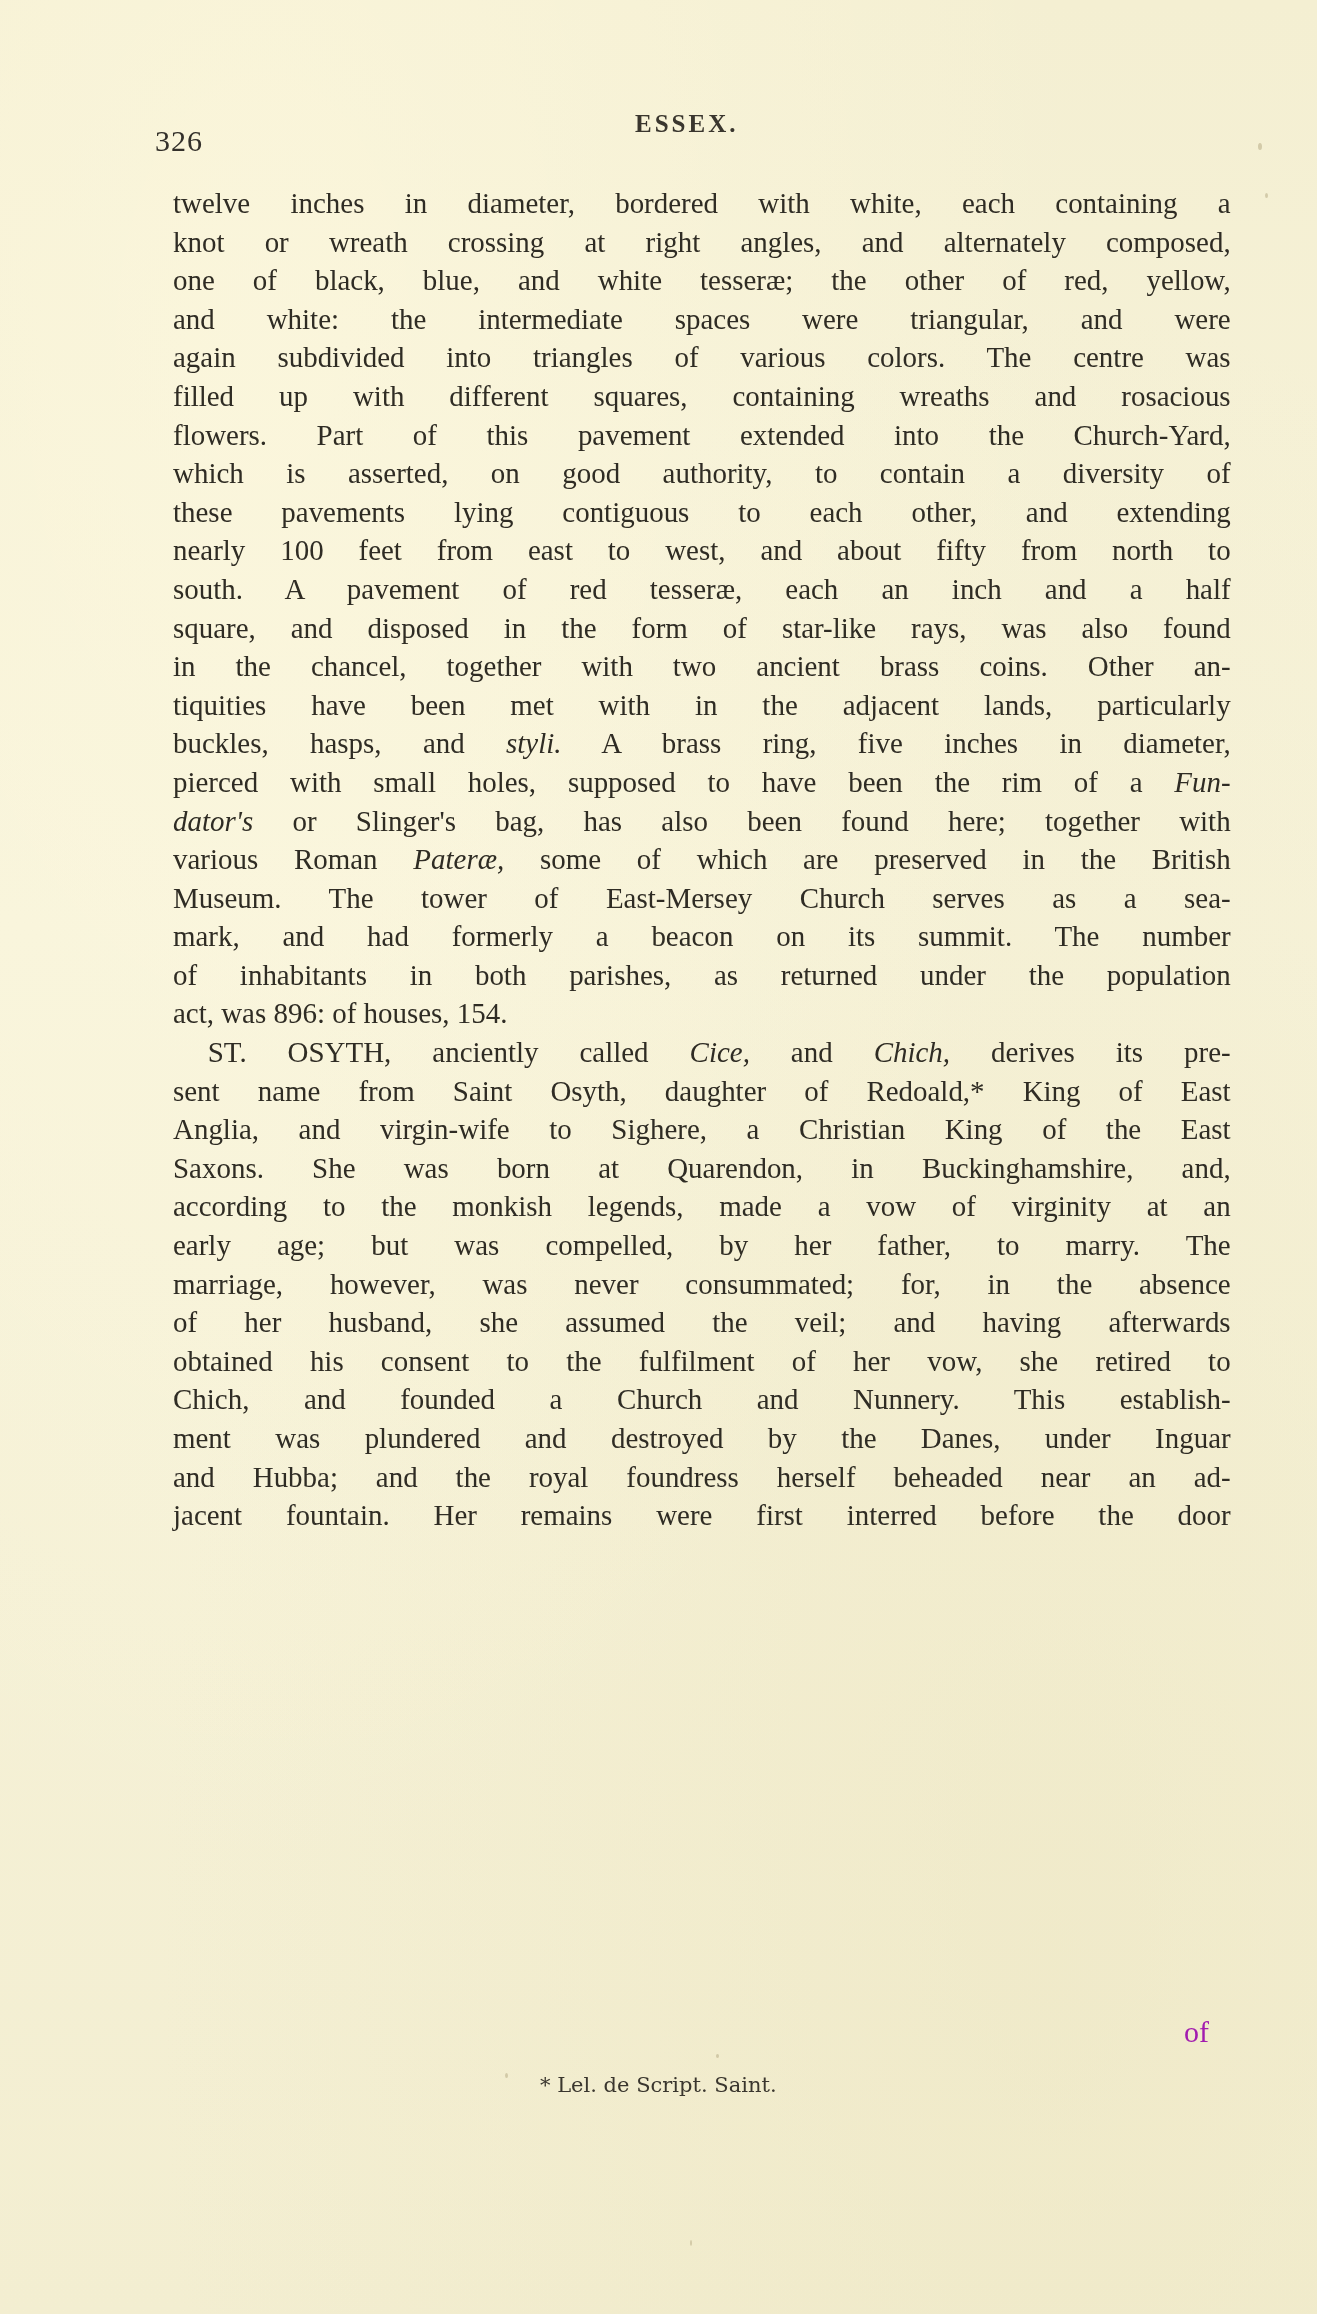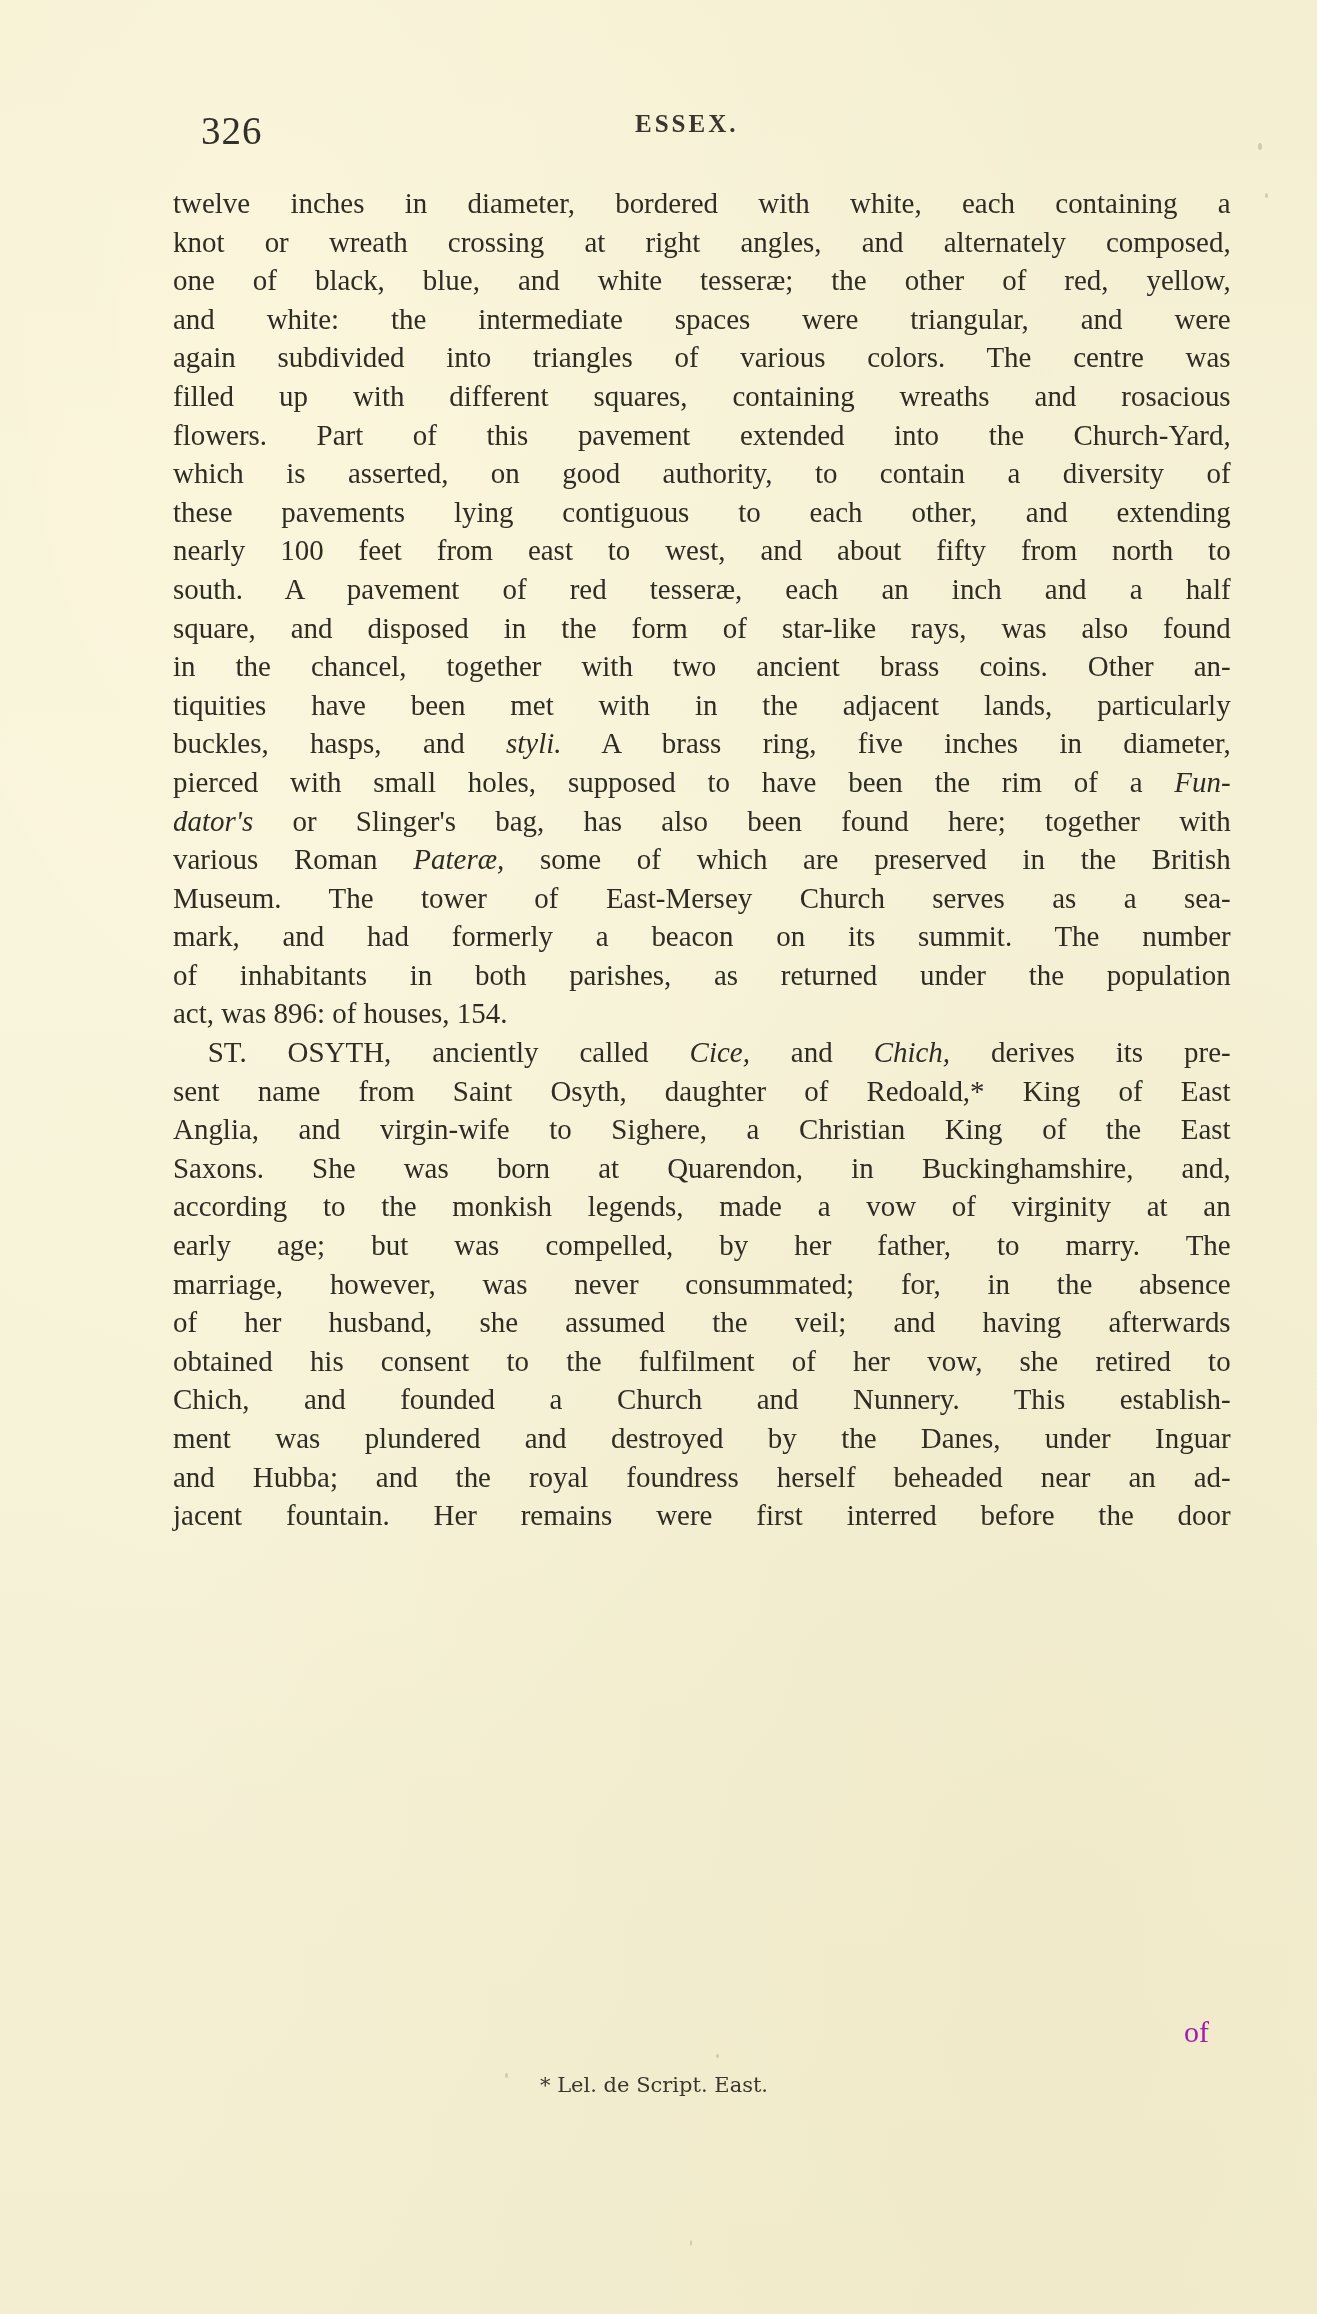--- a/index.html
+++ b/index.html
@@ -29,25 +29,24 @@
     .running-head {
       position: absolute;
       top: 108px;
       left: 155px;
       width: 1060px;
       height: 40px;
     }
     .page-number {
       position: absolute;
       left: 0;
-      top: 0;
-      font-size: 39px;
+      top: 16px;
+      font-size: 30px;
       letter-spacing: 1px;
       color: #33302a;
-      margin-left: 46px;
     }
     .running-title {
       position: absolute;
       left: 480px;
       top: 2px;
       font-size: 25px;
       font-weight: bold;
       letter-spacing: 3px;
       color: #3a362e;
       text-align: right;
@@ -146,20 +145,20 @@
       <div class="line"><span>of her husband, she assumed the veil; and having afterwards</span></div>
       <div class="line"><span>obtained his consent to the fulfilment of her vow, she retired to</span></div>
       <div class="line"><span>Chich, and founded a Church and Nunnery. This establish-</span></div>
       <div class="line"><span>ment was plundered and destroyed by the Danes, under Inguar</span></div>
       <div class="line"><span>and Hubba; and the royal foundress herself beheaded near an ad-</span></div>
       <div class="line"><span>jacent fountain. Her remains were first interred before the door</span></div>
     </div>
 
   <div class="catchword">of</div>
 
-  <div class="footnote">* Lel. de Script. East.</div>
+  <div class="footnote">* Lel. de Script. Saint.</div>
 
   <div class="speck" style="left:1258px;top:143px;width:4px;height:7px;"></div>
   <div class="speck" style="left:1265px;top:193px;width:3px;height:5px;"></div>
   <div class="speck" style="left:716px;top:2054px;width:3px;height:4px;"></div>
   <div class="speck" style="left:505px;top:2073px;width:3px;height:5px;"></div>
   <div class="speck" style="left:690px;top:2240px;width:2px;height:6px;"></div>
 </div>
 
 </body></html>

